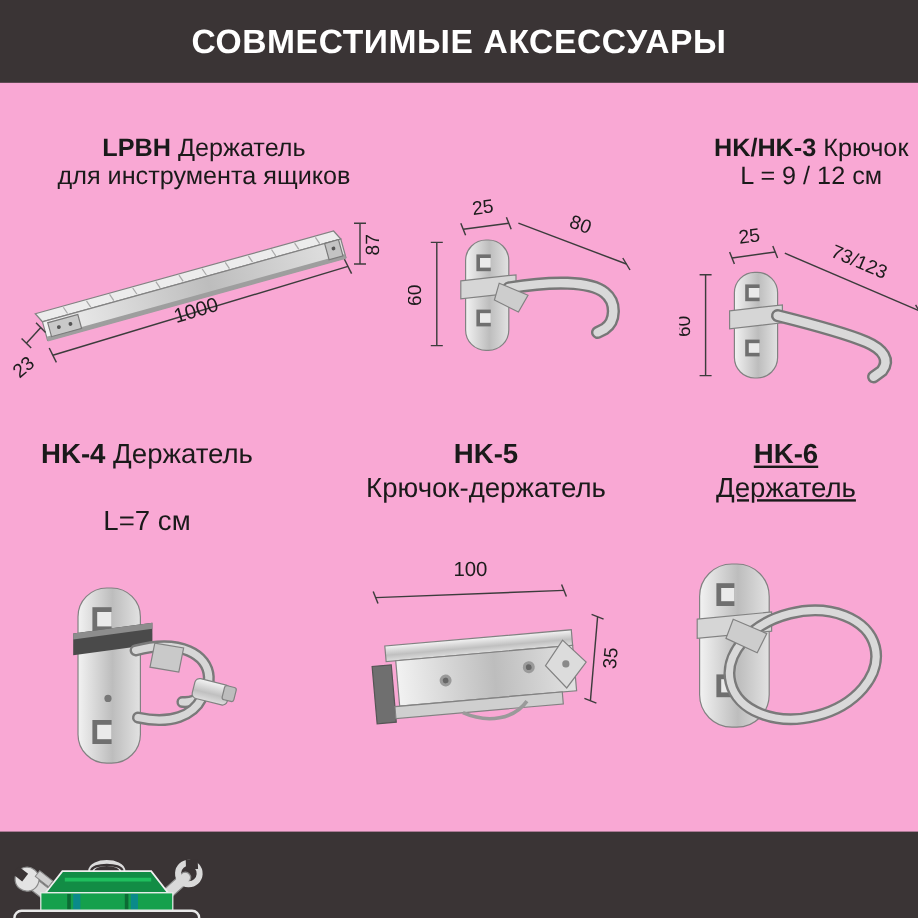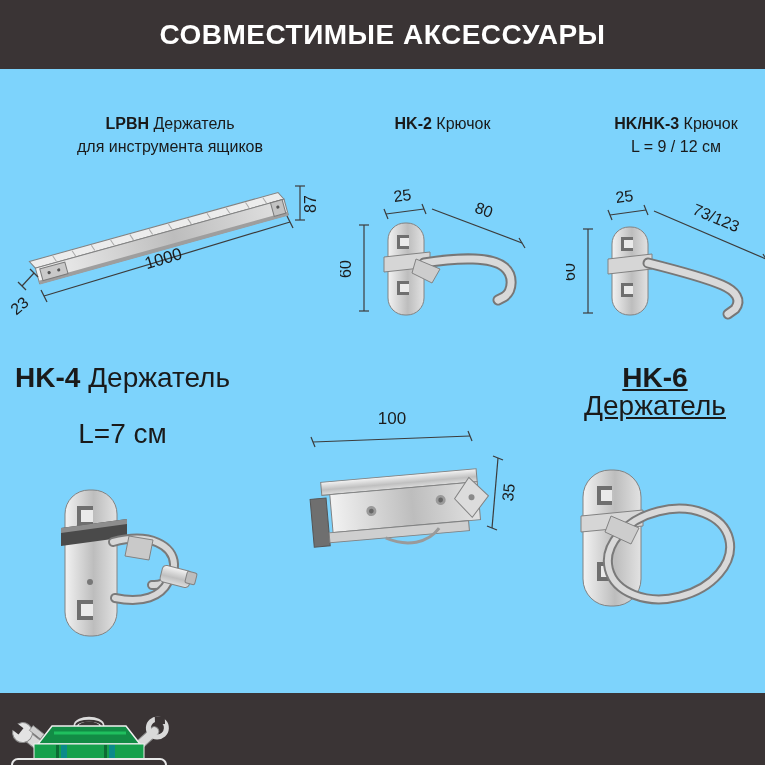--- a/index.html
+++ b/index.html
@@ -1,39 +1,39 @@
 <!DOCTYPE html>
 <html><head>
 <meta charset="utf-8">
 <style>
   html,body{margin:0;padding:0;}
   .page{
-    position:relative; width:765px; height:765px; background:#7dd3fc;
+    position:relative; width:765px; height:765px; background:#f9a8d4;
     font-family:"Liberation Sans", sans-serif; color:#1a1a1a; overflow:hidden;
   }
   .header-bar{
     position:absolute; top:0; left:0; width:765px; height:69px;
     background:#3a3435; display:flex; align-items:center; justify-content:center;
   }
   .header-title{
     color:#ffffff; font-size:28px; font-weight:bold; letter-spacing:.5px;
   }
   .footer-bar{
     position:absolute; left:0; bottom:0; width:765px; height:72px; background:#3a3435;
   }
   .logo-wrap{ position:absolute; left:4px; top:714px; width:175px; height:79px; }
   .product{ position:absolute; text-align:center; }
   .p1{ left:10px;  top:112px; width:320px; }
   .p2{ left:340px; top:112px; width:205px; }
   .p3{ left:566px; top:112px; width:220px; }
   .p4{ left:0px;   top:364px; width:245px; }
   .p5{ left:265px; top:364px; width:280px; }
   .p6{ left:545px; top:364px; width:220px;text-decoration:underline; }
-  .t1{ font-size:16px; line-height:23px; }
-  .t2{ font-size:28px; line-height:28px; }
+  .t1{ font-size:21px; line-height:23px; }
+  .t2{ font-size:23px; line-height:28px; }
   .model{ font-weight:bold; }
   .drawing{ display:block; margin:0 auto; }
   .m1{ margin-top:12px; } .m2{ margin-top:44px; } .m3{ margin-top:21px; }
   .m4{ margin-top:28px; } .m5{ margin-top:32px; } .m6{ margin-top:30px; }
   svg text.dim{ font-family:"Liberation Sans",sans-serif; font-size:16px; fill:#1c1c1c; }
   svg text.dim-lg{ font-family:"Liberation Sans",sans-serif; font-size:17px; fill:#1c1c1c; }
   svg .dline{ stroke:#3c3c3c; stroke-width:1.2; }
   svg .metal-edge{ stroke:#828282; stroke-width:1; }
   .logo-text{ font-family:"Liberation Sans",sans-serif; font-size:18px; font-weight:bold;
     fill:#ffffff; letter-spacing:1.5px; }
@@ -108,24 +108,20 @@
       <g>
         <line class="dline" x1="12" y1="116" x2="24" y2="103"></line>
         <line class="dline" x1="8" y1="112" x2="16" y2="120"></line>
         <line class="dline" x1="20" y1="99" x2="28" y2="107"></line>
         <text class="dim" x="13" y="140" text-anchor="middle" transform="rotate(-40 13 140)">23</text>
       </g>
     </svg>
   </div>
 
   <div class="product p2">
-    <div class="t1">
-      <span class="model">HK-2</span>
-      <span>Крючок</span>
-    </div>
     <svg class="drawing m2" width="205" height="152" viewBox="0 0 205 152">
       <g>
         <line class="dline" x1="46" y1="35" x2="84" y2="30"></line>
         <line class="dline" x1="44" y1="30" x2="48" y2="40"></line>
         <line class="dline" x1="82" y1="25" x2="86" y2="35"></line>
         <text class="dim" x="63" y="22" text-anchor="middle" transform="rotate(-7 63 22)">25</text>
       </g>
       <g>
         <line class="dline" x1="92" y1="30" x2="182" y2="64"></line>
         <line class="dline" x1="179" y1="59" x2="185" y2="69"></line>
@@ -211,20 +207,24 @@
         <path d="M112,122 C140,128 158,120 165,106" fill="none" stroke="#7a7a7a" stroke-width="10" stroke-linecap="round"></path>
         <path d="M112,122 C140,128 158,120 165,106" fill="none" stroke="#d7d7d7" stroke-width="6" stroke-linecap="round"></path>
         <rect x="158" y="92" width="30" height="17" rx="4" transform="rotate(14 173 100)" fill="url(#mv)" class="metal-edge"></rect>
         <rect x="183" y="96" width="10" height="12" rx="2" transform="rotate(14 188 102)" fill="#bdbdbd" class="metal-edge"></rect>
         <polygon points="126,60 150,64 146,84 122,80" fill="#c9c9c9" class="metal-edge"></polygon>
       </g>
     </svg>
   </div>
 
   <div class="product p5">
+    <div class="t2">
+      <span class="model">HK-5</span><br>
+      <span>Крючок-держатель</span>
+    </div>
     <svg class="drawing m5" width="280" height="172" viewBox="0 0 280 172">
       <g>
         <line class="dline" x1="48" y1="46" x2="205" y2="40"></line>
         <line class="dline" x1="46" y1="41" x2="50" y2="51"></line>
         <line class="dline" x1="203" y1="35" x2="207" y2="45"></line>
         <text class="dim-lg" x="127" y="28" text-anchor="middle">100</text>
       </g>
       <g>
         <line class="dline" x1="233" y1="62" x2="227" y2="132"></line>
         <line class="dline" x1="228" y1="60" x2="238" y2="64"></line>

